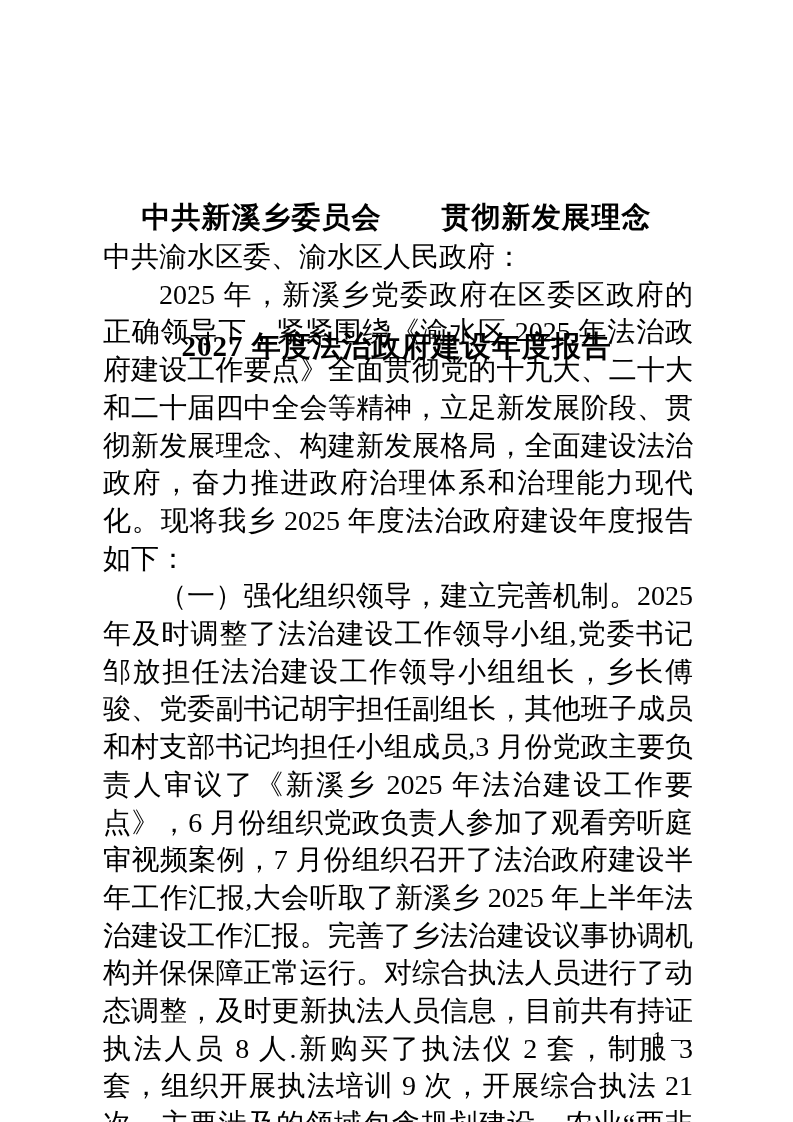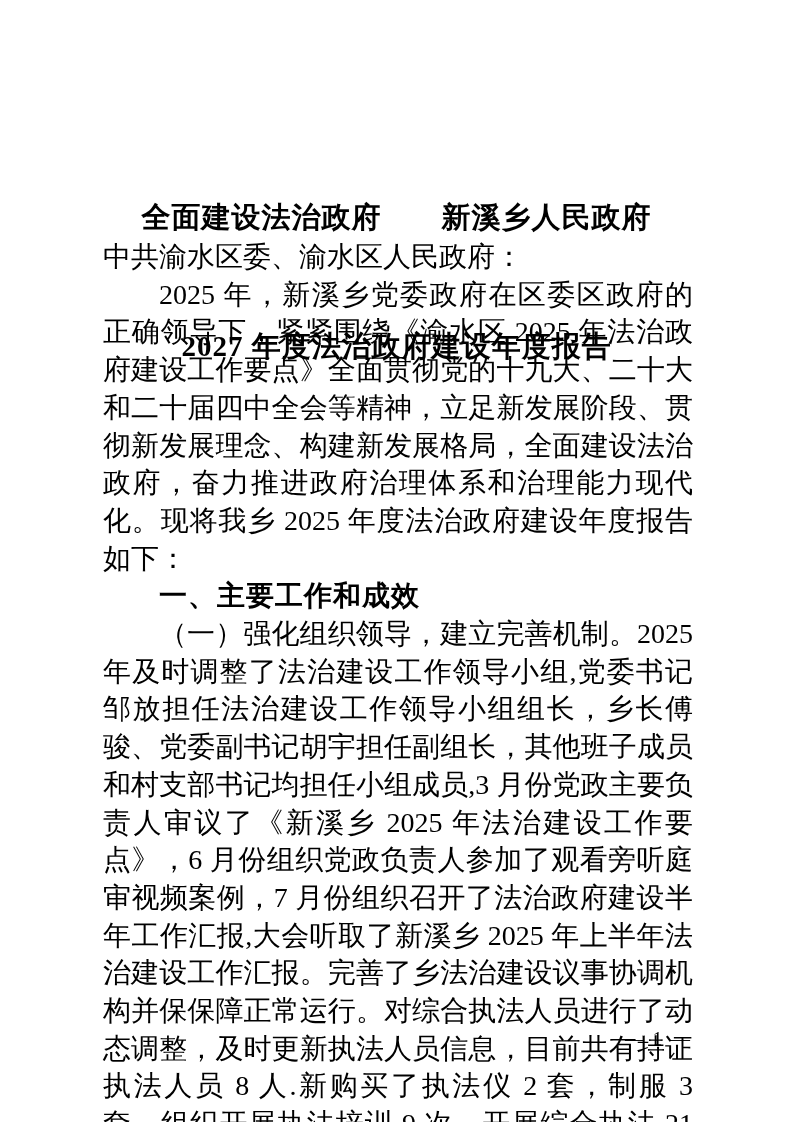--- a/index.html
+++ b/index.html
@@ -66,29 +66,28 @@
     font-family: "Liberation Serif", "DejaVu Serif", serif;
     letter-spacing: 2px;
   }
 </style>
 </head>
 <body>
 
 <div class="page">
 
   <div class="doc-title">
-    <div>全面建设法治政府　　新溪乡人民政府</div>
+    <div>中共新溪乡委员会　　贯彻新发展理念</div>
     <div>2027 年度法治政府建设年度报告</div>
   </div>
 
   <div class="doc-body">
     <p class="salutation">中共渝水区委、渝水区人民政府：</p>
 
     <p class="para-indent">2025 年，新溪乡党委政府在区委区政府的正确领导下，紧紧围绕《渝水区 2025 年法治政府建设工作要点》全面贯彻党的十九大、二十大和二十届四中全会等精神，立足新发展阶段、贯彻新发展理念、构建新发展格局，全面建设法治政府，奋力推进政府治理体系和治理能力现代化。现将我乡 2025 年度法治政府建设年度报告如下：</p>
 
-    <p class="section-heading">一、主要工作和成效</p>
 
     <p class="para-indent"><span class="lead-bold">（一）强化组织领导，建立完善机制。</span><span>2025 年及时调整了法治建设工作领导小组,党委书记邹放担任法治建设工作领导小组组长，乡长傅骏、党委副书记胡宇担任副组长，其他班子成员和村支部书记均担任小组成员,3 月份党政主要负责人审议了《新溪乡 2025 年法治建设工作要点》，6 月份组织党政负责人参加了观看旁听庭审视频案例，7 月份组织召开了法治政府建设半年工作汇报,大会听取了新溪乡 2025 年上半年法治建设工作汇报。完善了乡法治建设议事协调机构并保保障正常运行。对综合执法人员进行了动态调整，及时更新执法人员信息，目前共有持证执法人员 8 人.新购买了执法仪 2 套，制服 3 套，组织开展执法培训 9 次，开展综合执法 21 次，主要涉及的领域包含规划建设、农业“两非电鱼”、林业砍伐以及秸杆焚烧等，执法制作执法案</span></p>
   </div>
 
   <div class="page-footer">— 1 —</div>
 
 </div>
 
 </body></html>

